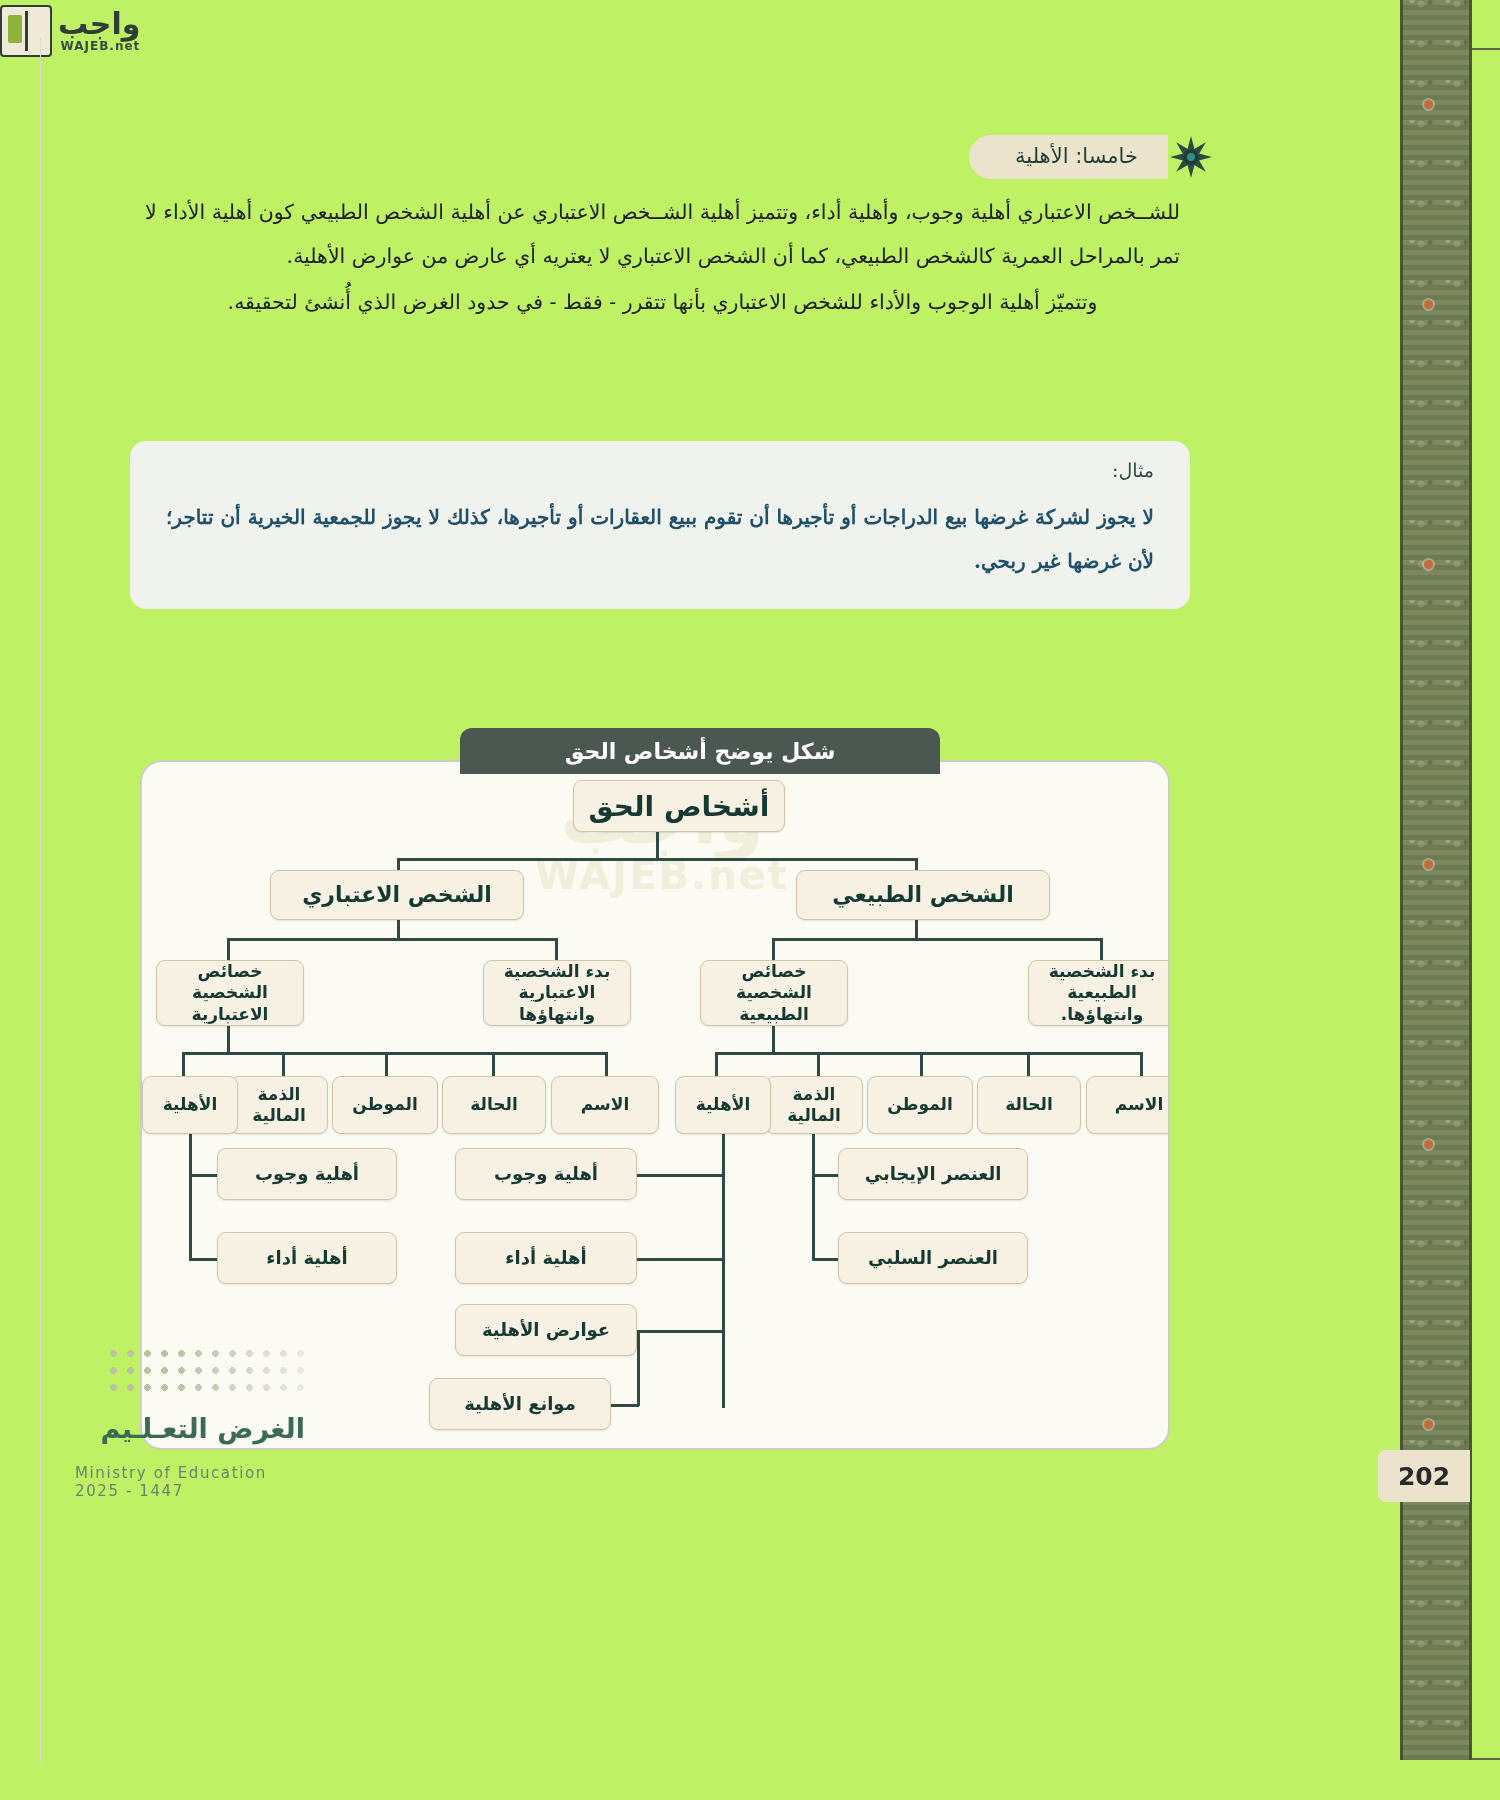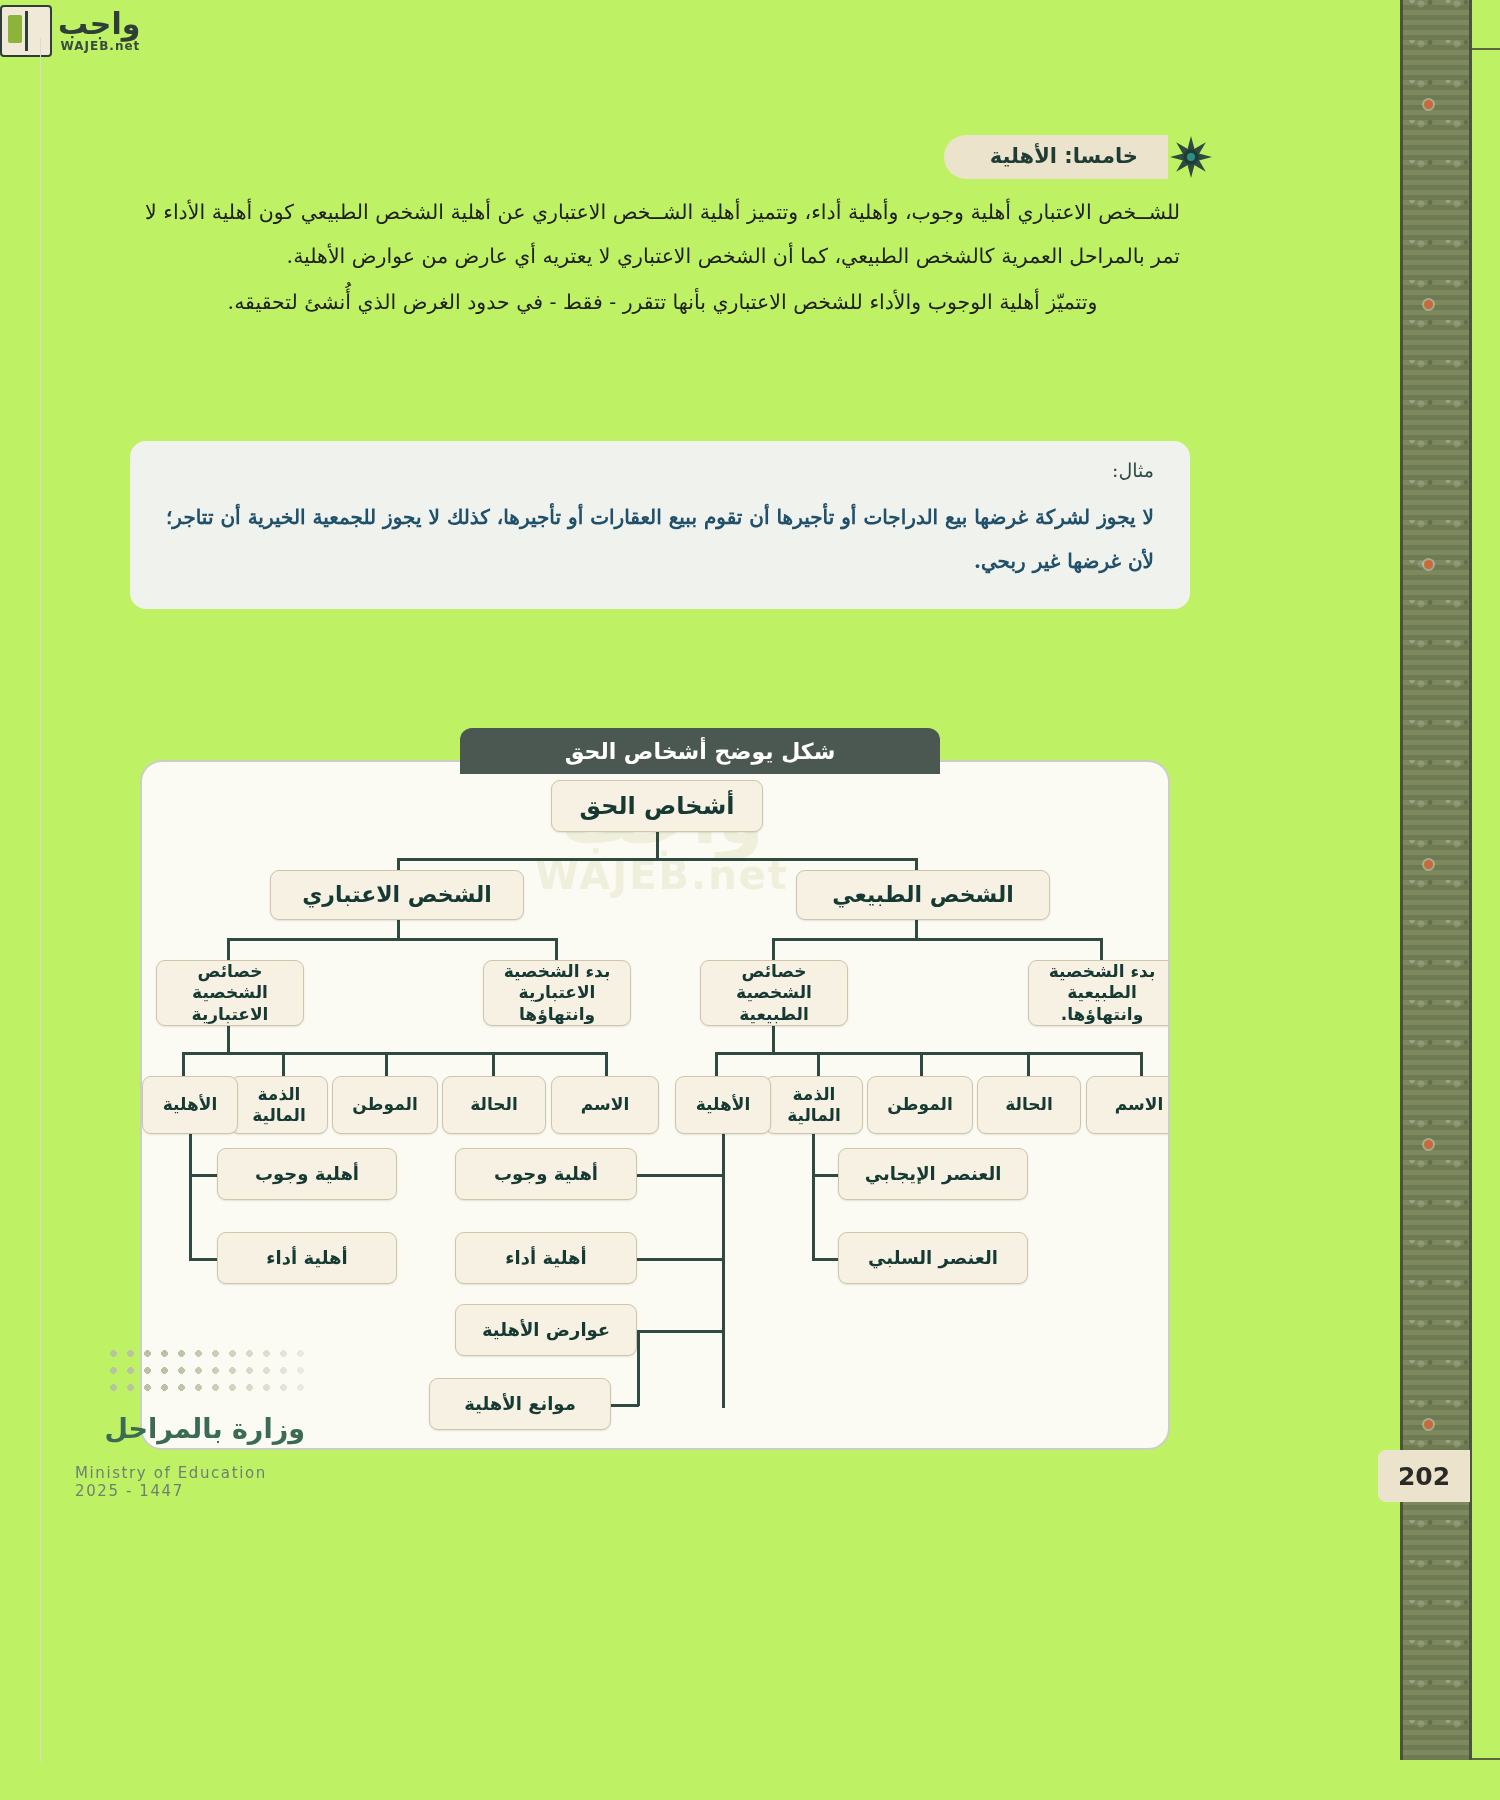--- a/index.html
+++ b/index.html
@@ -126,21 +126,21 @@
     display: flex;
     align-items: center;
     gap: 0;
     direction: rtl;
   }
   .section-pill {
     background: #ece3cd;
     border-radius: 22px 0 0 22px;
     padding: 9px 30px 11px 46px;
     font-size: 21px;
-    font-weight: bold;
+    font-weight: normal;
     color: #1f3d35;
     white-space: nowrap;
     letter-spacing: 0;
   }
   .section-star {
     position: relative;
     width: 46px; height: 46px;
     margin-right: -34px;
     flex: 0 0 46px;
   }
@@ -247,21 +247,21 @@
     display: flex;
     align-items: center;
     justify-content: center;
     text-align: center;
     line-height: 1.25;
     padding: 4px 6px;
     box-shadow: 0 1px 2px rgba(0,0,0,.10);
     z-index: 2;
     direction: rtl;
   }
-  .n-root { font-size: 24px; }
+  .n-root { font-size: 28px; margin-left: 22px; }
   .n-l2   { font-size: 22px; }
   .n-l3   { font-size: 17px; }
   .n-attr { font-size: 17px; }
   .n-leaf { font-size: 18px; }
 
   .conn {
     position: absolute;
     background: #2f4a41;
     z-index: 1;
   }
@@ -466,20 +466,20 @@
       <div class="conn conn-h" style="left:670px; top:496px; width:28px;"></div>
 
       <div class="node n-leaf" style="left:696px; top:386px; width:190px; height:52px;">العنصر الإيجابي</div>
       <div class="node n-leaf" style="left:696px; top:470px; width:190px; height:52px;">العنصر السلبي</div>
 
     </div>
   </div>
 
   <div class="moe">
     <div class="moe-dots"></div>
-    <div class="moe-ar">وزارة بالمراحل</div>
+    <div class="moe-ar">الغرض التعـلـيم</div>
     <div class="moe-en">Ministry of Education</div>
     <div class="moe-year">2025 - 1447</div>
   </div>
 
   <div class="page-num">202</div>
 
 </div>
 
 </body></html>

